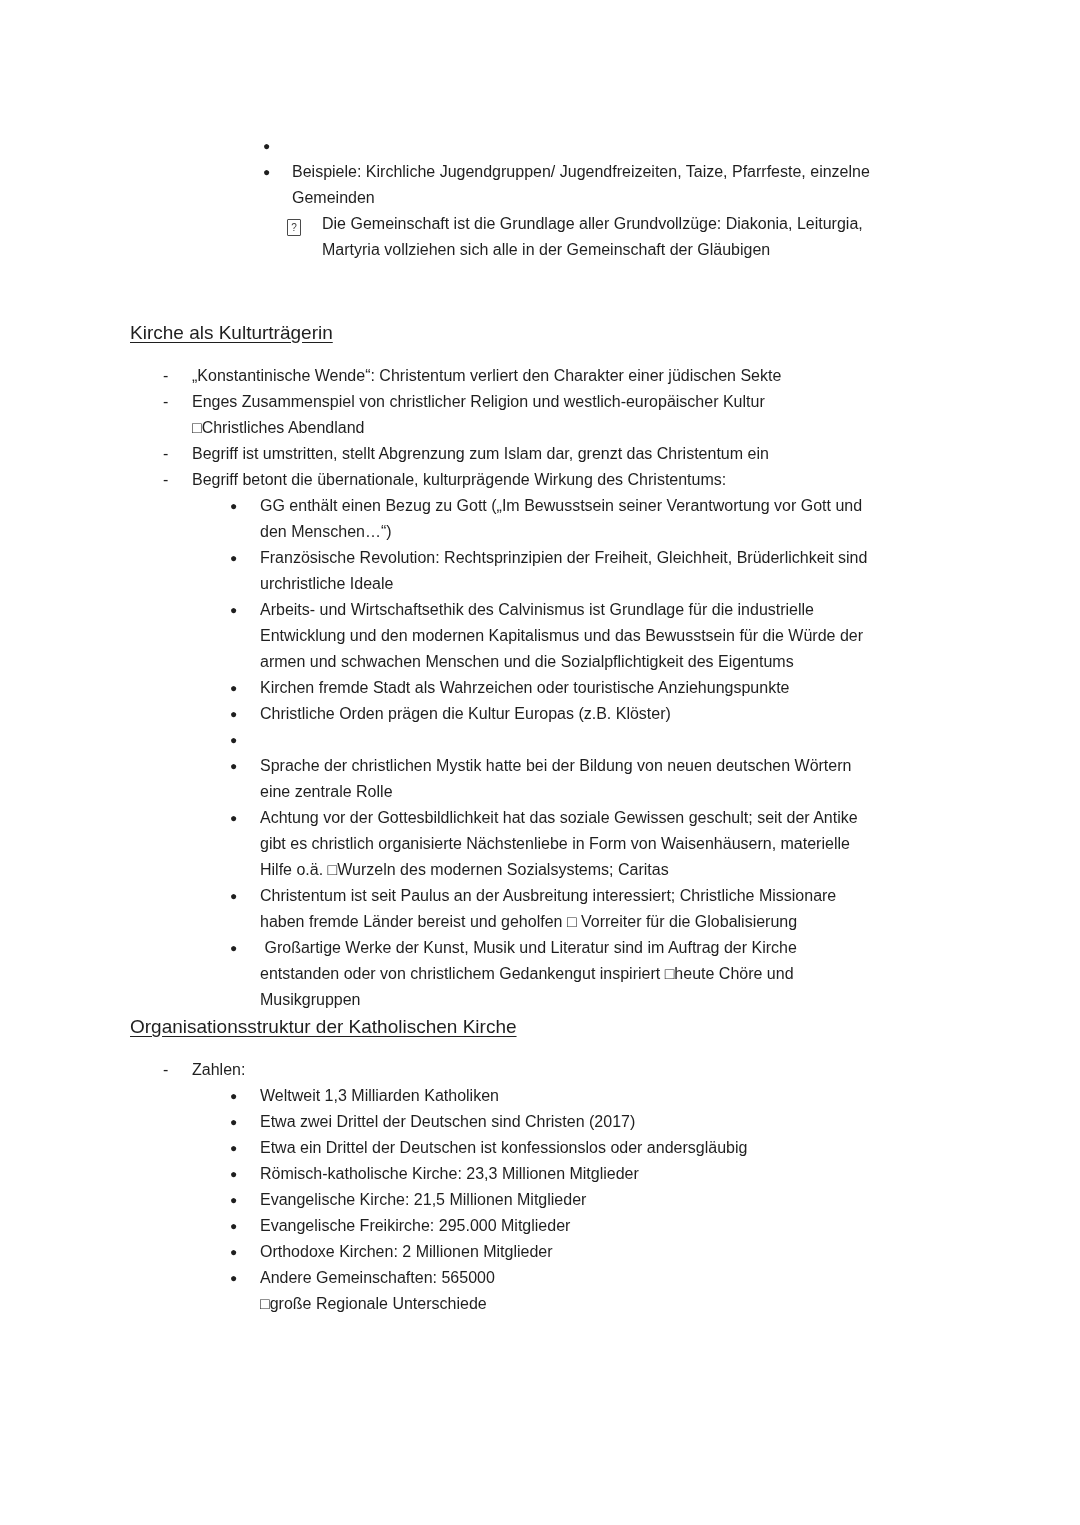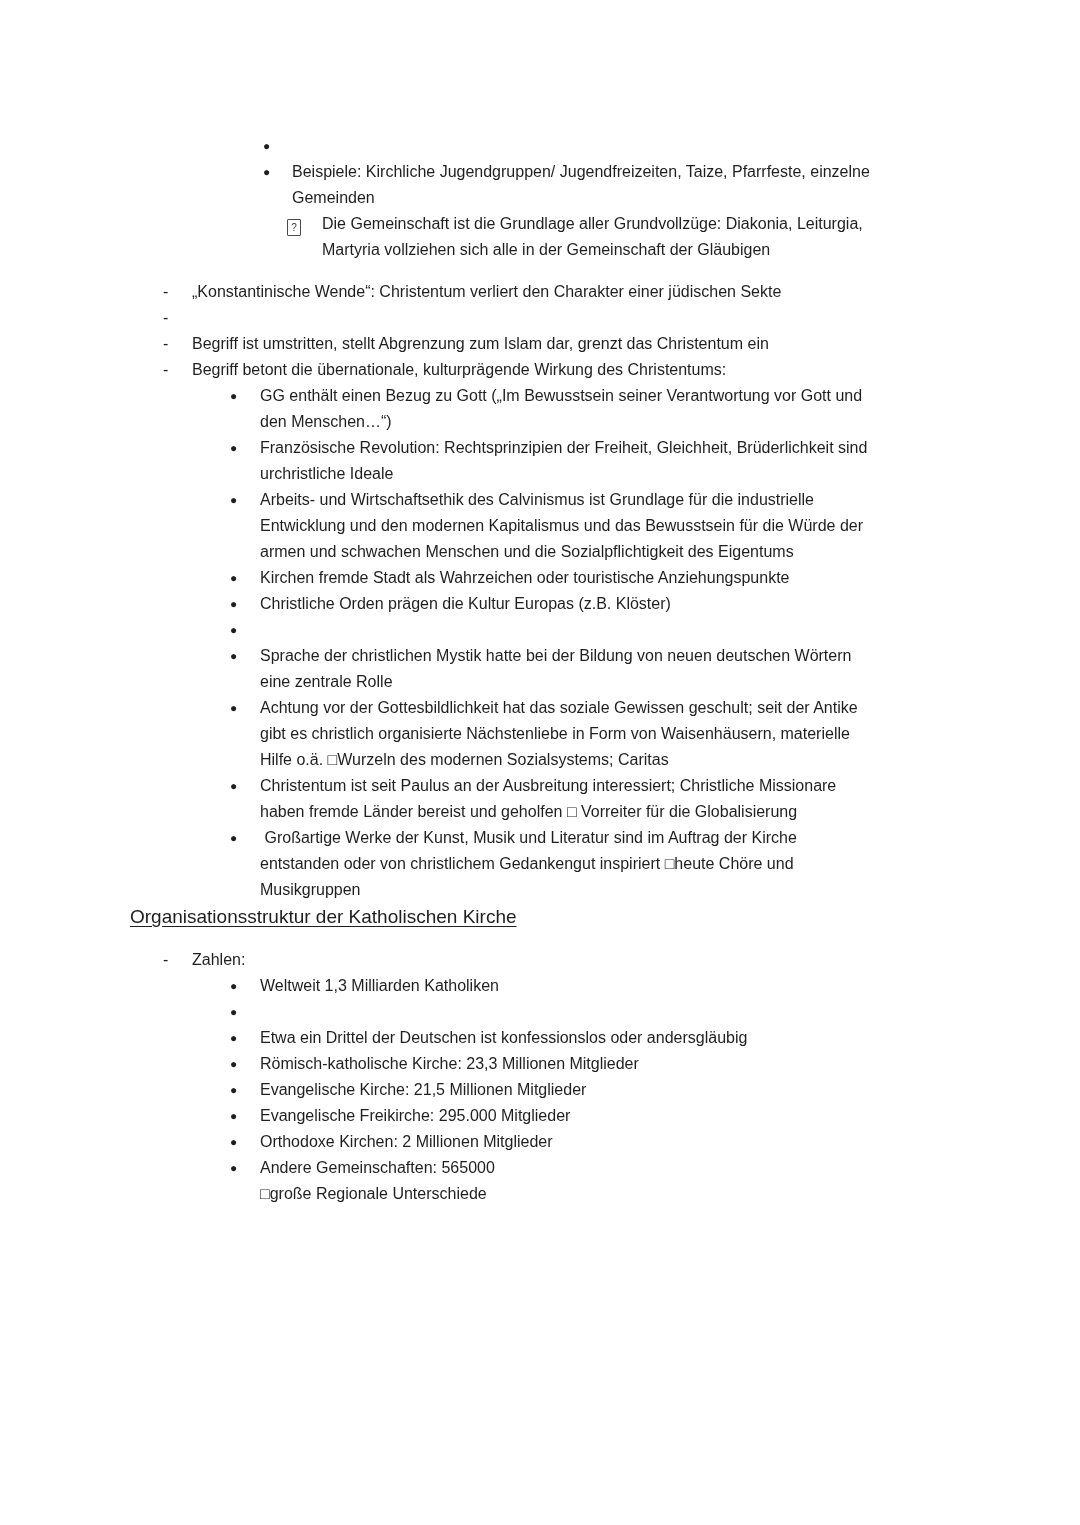--- a/index.html
+++ b/index.html
@@ -78,28 +78,31 @@
       <div class="txt">Beispiele: Kirchliche Jugendgruppen/ Jugendfreizeiten, Taize, Pfarrfeste, einzelne
 Gemeinden</div>
     </div>
     <div class="item sub">
       <span class="marker"><span class="tofu-box">?</span></span>
       <div class="txt">Die Gemeinschaft ist die Grundlage aller Grundvollzüge: Diakonia, Leiturgia,
 Martyria vollziehen sich alle in der Gemeinschaft der Gläubigen</div>
     </div>
   </div>
 
+  <h2 class="heading h-kultur">Kirche als Kulturträgerin</h2>
 
   <div class="dashlist after-heading">
     <div class="item">
       <span class="marker dash">-</span>
       <div class="txt">„Konstantinische Wende“: Christentum verliert den Charakter einer jüdischen Sekte</div>
     </div>
     <div class="item">
       <span class="marker dash">-</span>
+      <div class="txt">Enges Zusammenspiel von christlicher Religion und westlich-europäischer Kultur
+□Christliches Abendland</div>
     </div>
     <div class="item">
       <span class="marker dash">-</span>
       <div class="txt">Begriff ist umstritten, stellt Abgrenzung zum Islam dar, grenzt das Christentum ein</div>
     </div>
     <div class="item">
       <span class="marker dash">-</span>
       <div class="txt">Begriff betont die übernationale, kulturprägende Wirkung des Christentums:</div>
     </div>
   </div>
@@ -165,20 +168,21 @@
     </div>
   </div>
 
   <div class="bullets">
     <div class="item">
       <span class="marker bullet">●</span>
       <div class="txt">Weltweit 1,3 Milliarden Katholiken</div>
     </div>
     <div class="item">
       <span class="marker bullet">●</span>
+      <div class="txt">Etwa zwei Drittel der Deutschen sind Christen (2017)</div>
     </div>
     <div class="item">
       <span class="marker bullet">●</span>
       <div class="txt">Etwa ein Drittel der Deutschen ist konfessionslos oder andersgläubig</div>
     </div>
     <div class="item">
       <span class="marker bullet">●</span>
       <div class="txt">Römisch-katholische Kirche: 23,3 Millionen Mitglieder</div>
     </div>
     <div class="item">

